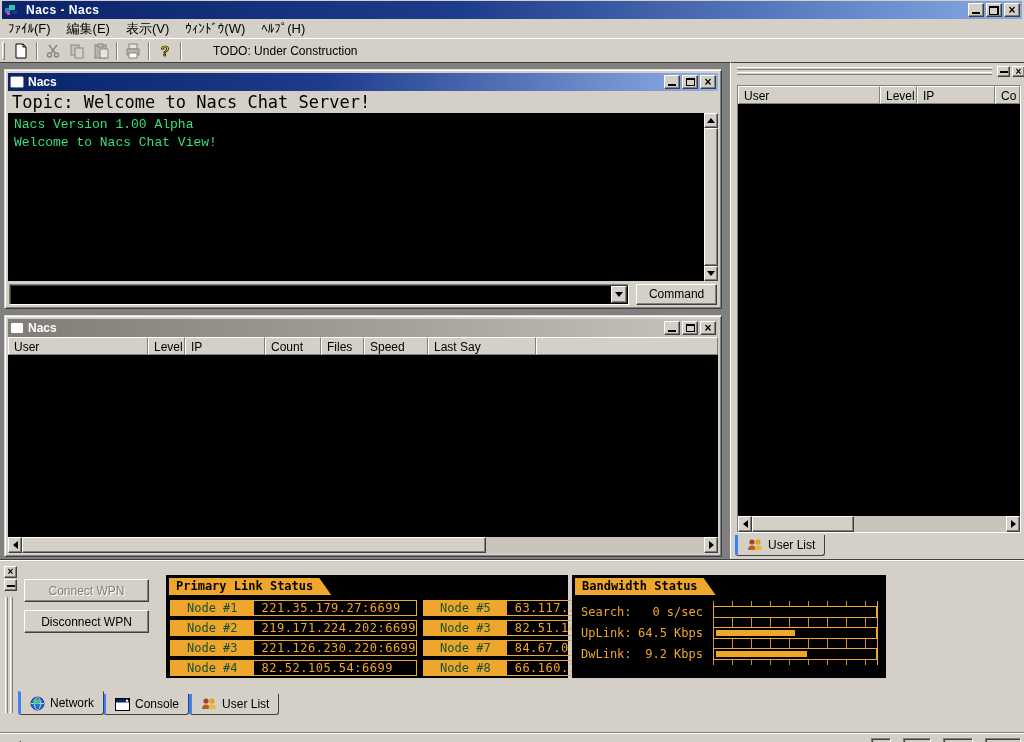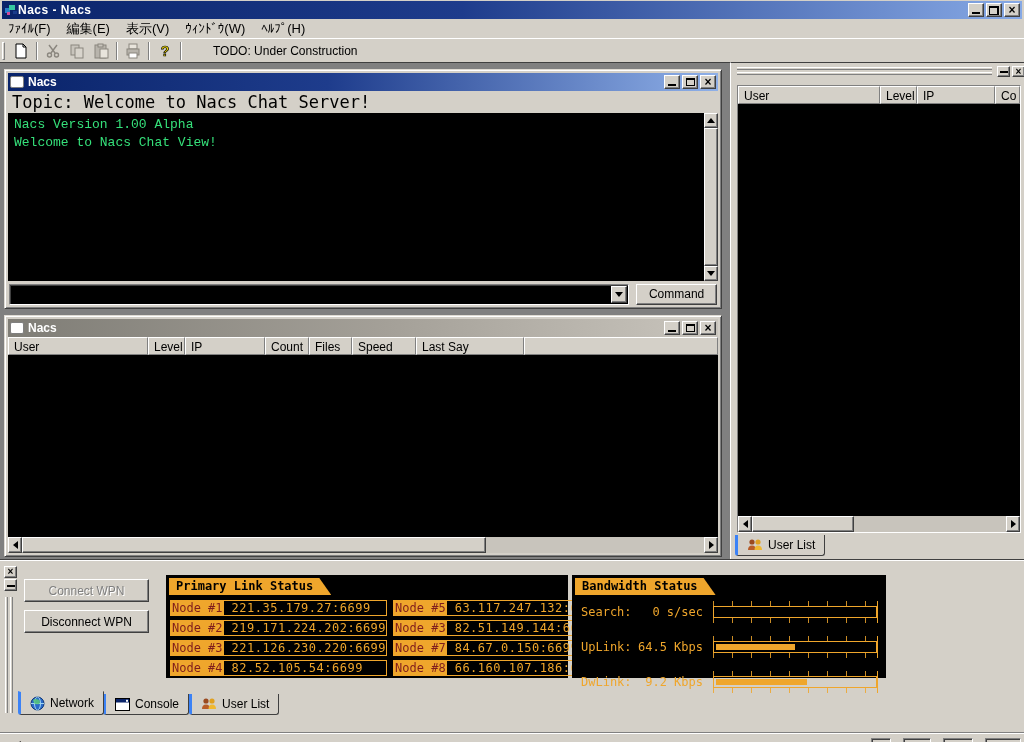--- a/index.html
+++ b/index.html
@@ -5,21 +5,21 @@
   *{margin:0;padding:0;box-sizing:border-box}
   html,body{background:#808080}
   #screen{position:relative;width:1024px;height:742px;background:#d4d0c8;overflow:hidden;
           font-family:"Liberation Sans","DejaVu Sans",sans-serif;font-size:12px;color:#000}
   .raised{border:1px solid;border-color:#fff #404040 #404040 #fff;box-shadow:inset -1px -1px 0 #808080;background:#d4d0c8}
   .sunken{border:1px solid;border-color:#808080 #fff #fff #808080;box-shadow:inset 1px 1px 0 #404040}
   
   .titlebar{position:absolute;left:2px;top:1px;width:1020px;height:18px;
             background:linear-gradient(90deg,#0a246a 0%,#1e3c8c 45%,#87a9e5 100%);
             display:flex;align-items:center;padding:0 2px;color:#fff}
-  .titlebar .title{font-weight:bold;font-size:12px;margin-left:0;letter-spacing:.5px}
+  .titlebar .title{font-weight:bold;font-size:12px;margin-left:8px;letter-spacing:.5px}
   .cap-btns{display:flex;gap:2px;margin-left:auto}
   .cap-btn{width:16px;height:14px;display:flex;align-items:center;justify-content:center;color:#000}
   .g-min{width:8px;height:2px;background:#000;align-self:flex-end;margin-bottom:2px}
   .g-max{width:9px;height:8px;border:1px solid #000;border-top:2px solid #000}
   .g-restore{position:relative;width:10px;height:9px}
   .g-restore::before{content:"";position:absolute;right:0;top:0;width:7px;height:6px;border:1px solid #000;border-top:2px solid #000}
   .g-restore::after{content:"";position:absolute;left:0;bottom:0;width:7px;height:6px;border:1px solid #000;border-top:2px solid #000;background:#d4d0c8}
   .g-close{font-weight:bold;font-size:12px;line-height:10px}
   
   .menubar{position:absolute;left:0;top:19px;width:1024px;height:19px;display:flex;background:#d4d0c8}
@@ -84,23 +84,23 @@
   .grip-v{position:absolute;top:36px;width:3px;height:116px;border-left:1px solid #fff;border-right:1px solid #808080}
   .wpn-btn{position:absolute;left:24px;width:125px;height:23px;display:flex;align-items:center;justify-content:center;font-size:12px}
   .wpn-btn.disabled{color:#808080;text-shadow:1px 1px 0 #fff}
   .lcd{position:absolute;top:14px;height:103px;background:#000;font-family:"DejaVu Sans Mono",monospace;color:#efa62c}
   .lcd.primary{left:166px;width:402px}
   .lcd.bandwidth{left:572px;width:314px}
   .lcd-header{display:inline-block;background:#efa62c;color:#000;font-size:12px;font-weight:bold;
               padding:1px 18px 2px 7px;clip-path:polygon(0 0,calc(100% - 12px) 0,100% 100%,0 100%);margin:3px 0 0 3px}
   .node-grid{display:grid;grid-template-columns:1fr 1fr;column-gap:6px;row-gap:4px;padding:5px 4px 0}
   .node-row{display:flex;border:1px solid #efa62c;height:16px;font-size:12px}
-  .node-label{background:#efa62c;color:#7f1d1d;padding:0 1px;display:flex;align-items:center;white-space:nowrap}
+  .node-label{background:#efa62c;color:#14532d;padding:0 16px;display:flex;align-items:center;white-space:nowrap}
   .node-value{color:#efa62c;padding-left:8px;display:flex;align-items:center;letter-spacing:.5px;white-space:nowrap}
-  .bw-rows{display:flex;flex-direction:column;gap:16px;padding:7px 8px 0 9px}
+  .bw-rows{display:flex;flex-direction:column;gap:2px;padding:7px 8px 0 9px}
   .bw-row{display:flex;align-items:center;height:19px;font-size:12px}
   .bw-label{width:56px}
   .bw-value{width:76px;text-align:right;padding-right:10px;white-space:nowrap}
   .gauge{flex:1;display:flex;flex-direction:column;border-right:1px solid #efa62c}
   .ticks{height:5px;background:repeating-linear-gradient(90deg,rgba(239,166,44,.85) 0 1px,transparent 1px 19px)}
   .gtrack{height:12px;border:1px solid #efa62c;position:relative}
   .gfill{position:absolute;left:2px;top:2px;bottom:2px;background:#efa62c}
   .tabs{position:absolute;left:18px;top:130px;display:flex;align-items:flex-end}
   .tab.active{height:24px;position:relative;z-index:2;border-top:1px solid #d4d0c8;margin-right:-1px}
   
@@ -250,21 +250,21 @@
             </span>
           <span class="cap-btn raised">
               <span class="g-close">×</span>
             </span>
         </span>
       </div>
       <div class="lheader">
         <span class="hcell" style="width:140px">User</span>
         <span class="hcell" style="width:37px">Level</span>
         <span class="hcell" style="width:80px">IP</span>
-        <span class="hcell" style="width:44px">Count</span>
+        <span class="hcell" style="width:56px">Count</span>
         <span class="hcell" style="width:43px">Files</span>
         <span class="hcell" style="width:64px">Speed</span>
         <span class="hcell" style="width:108px">Last Say</span>
         <span class="hcell" style="flex:1"></span>
       </div>
       <div class="listbody"></div>
       <div class="hsb">
         <span class="sbb raised">
             <span class="tri-left"></span>
           </span>

